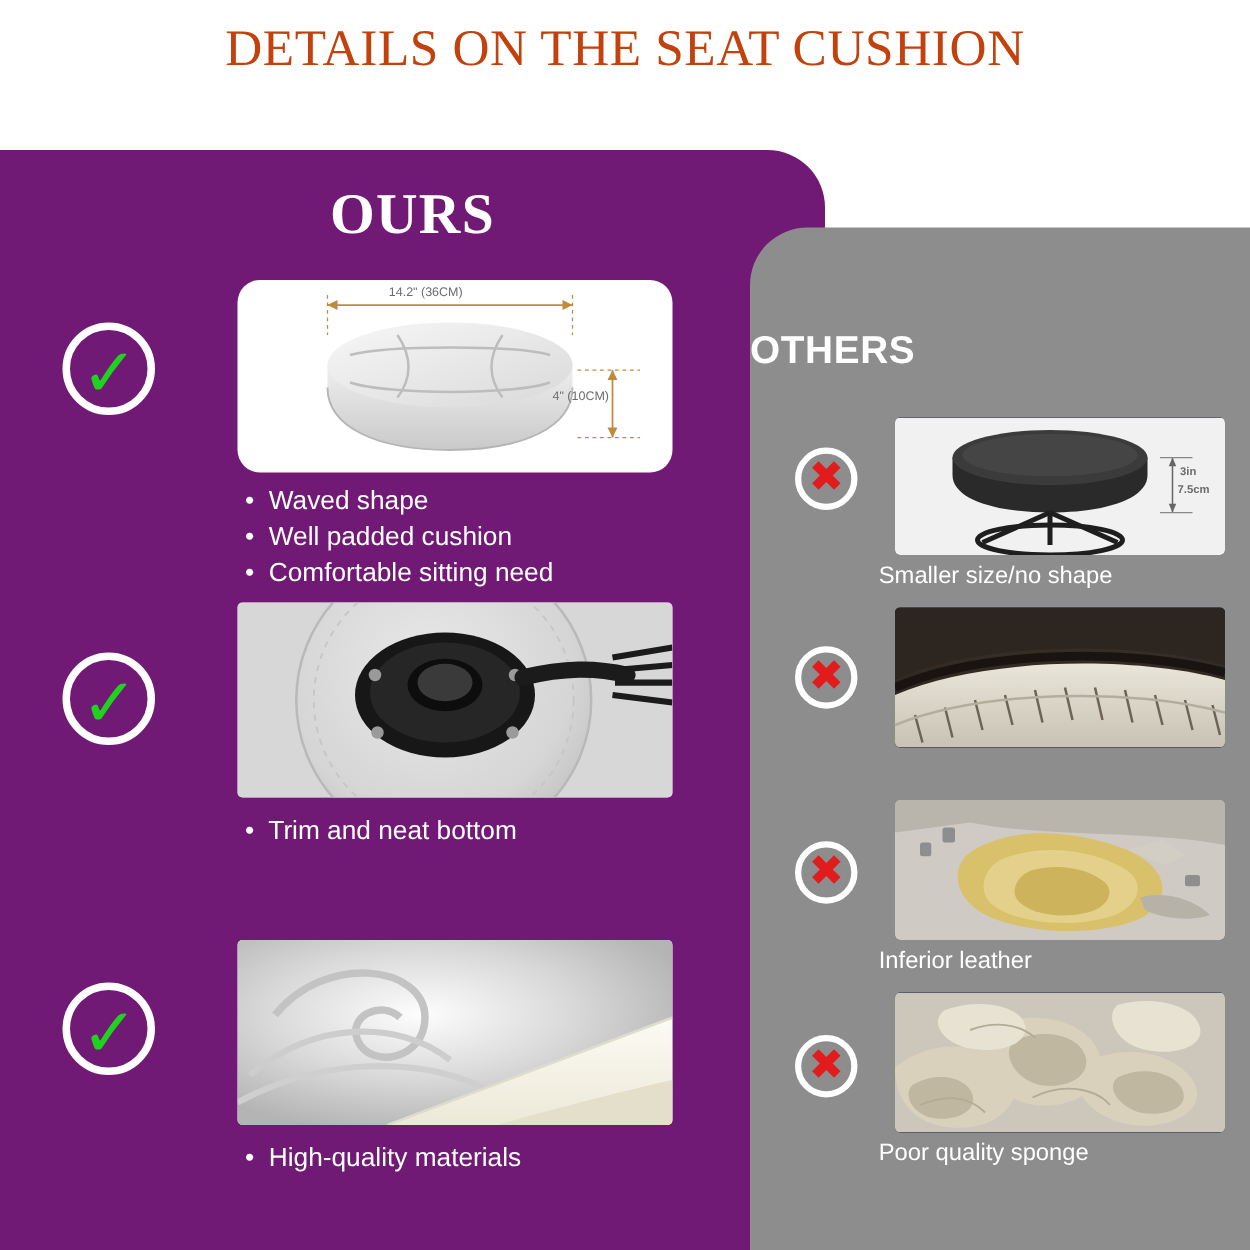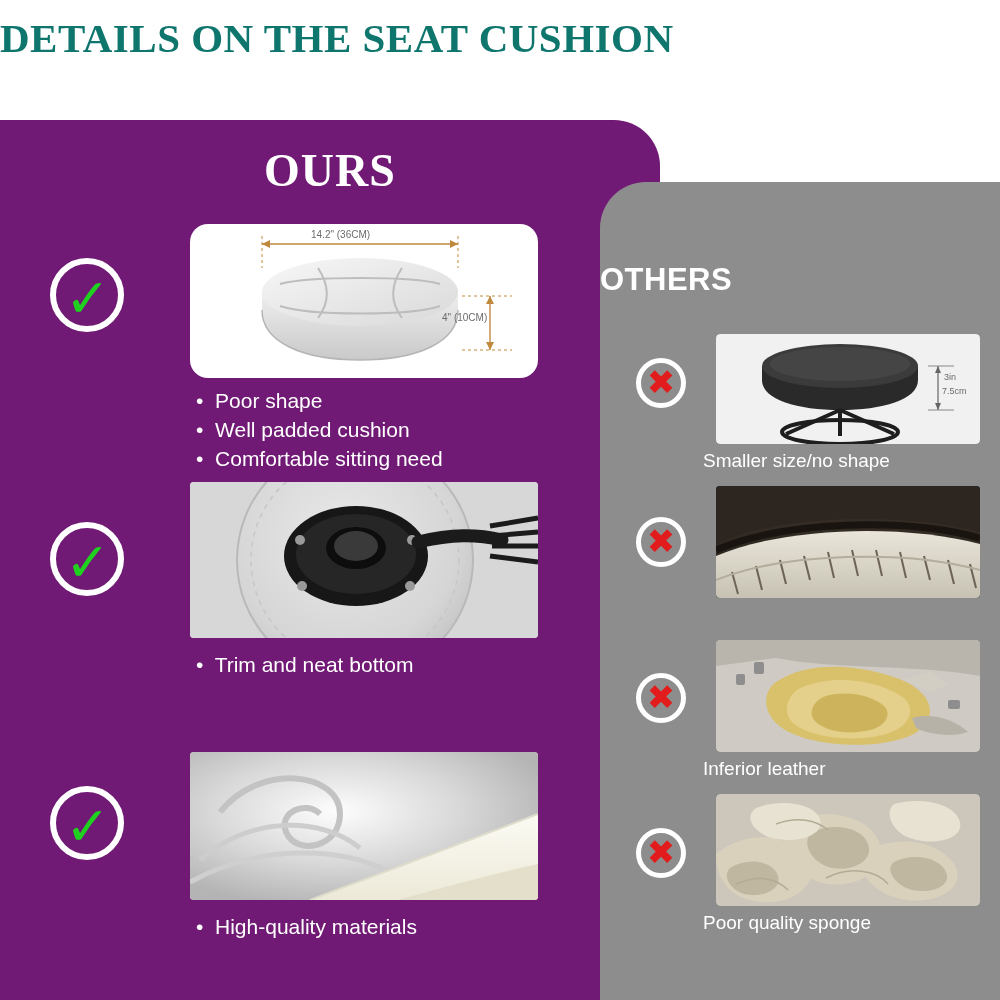--- a/index.html
+++ b/index.html
@@ -19,26 +19,26 @@
     height: 1000px;
     background: #ffffff;
   }
 
   
   .title {
     position: absolute;
     left: 0;
     top: 14px;
     width: 1000px;
-    text-align: left;
+    text-align: center;
     font-family: "Liberation Serif", serif;
-    font-weight: bold;
+    font-weight: normal;
     font-size: 41px;
     letter-spacing: 0.5px;
-    color: #0f766e;
+    color: #c2410c;
     white-space: nowrap;
   }
 
   
   .panel-ours {
     position: absolute;
     left: 0px;
     top: 120px;
     width: 660px;
     height: 880px;
@@ -138,20 +138,21 @@
   .ours-bullets div {
     white-space: nowrap;
   }
 
   
   .others-card {
     position: absolute;
     overflow: hidden;
     background: #0f172a;
     border-radius: 4px;
+    font-weight: bold;
   }
   .others-caption {
     position: absolute;
     width: 290px;
     text-align: left;
     color: #ffffff;
     font-size: 19px;
     font-family: "Liberation Sans", sans-serif;
     white-space: nowrap;
   }
@@ -227,21 +228,21 @@
       <polygon points="300,72 296,80 304,80" fill="#c08a3e"></polygon>
       <polygon points="300,126 296,118 304,118" fill="#c08a3e"></polygon>
       <line x1="272" y1="72" x2="322" y2="72" stroke="#c08a3e" stroke-width="1" stroke-dasharray="3 3"></line>
       <line x1="272" y1="126" x2="322" y2="126" stroke="#c08a3e" stroke-width="1" stroke-dasharray="3 3"></line>
     </svg>
     <div class="dim-text" style="left:121px; top:5px;">14.2" (36CM)</div>
     <div class="dim-text" style="left:252px; top:88px;">4" (10CM)</div>
   </div>
 
   <div class="ours-bullets" style="left:196px; top:386px;">
-    <div>•&nbsp; <span>Poor shape</span></div>
+    <div>•&nbsp; <span>Waved shape</span></div>
     <div>•&nbsp; <span>Well padded cushion</span></div>
     <div>•&nbsp; <span>Comfortable sitting need</span></div>
   </div>
 
   <div class="ours-card" style="left:190px; top:482px; width:348px; height:156px; border-radius:4px;">
     <svg class="ill" viewBox="0 0 348 156">
       <defs>
         <radialGradient id="disc" cx="45%" cy="40%" r="70%">
           <stop offset="0%" stop-color="#e9e9e9"></stop>
           <stop offset="70%" stop-color="#d5d5d5"></stop>

